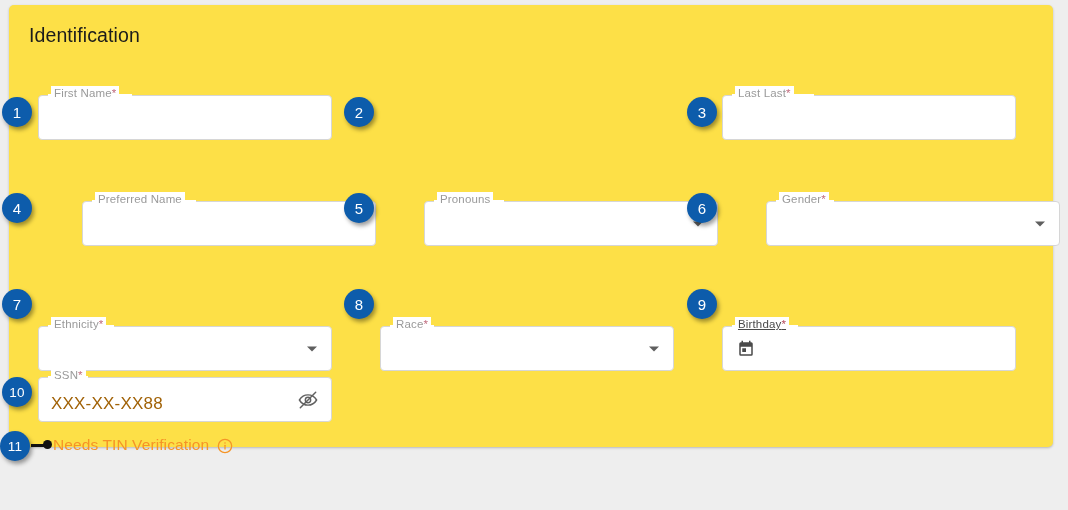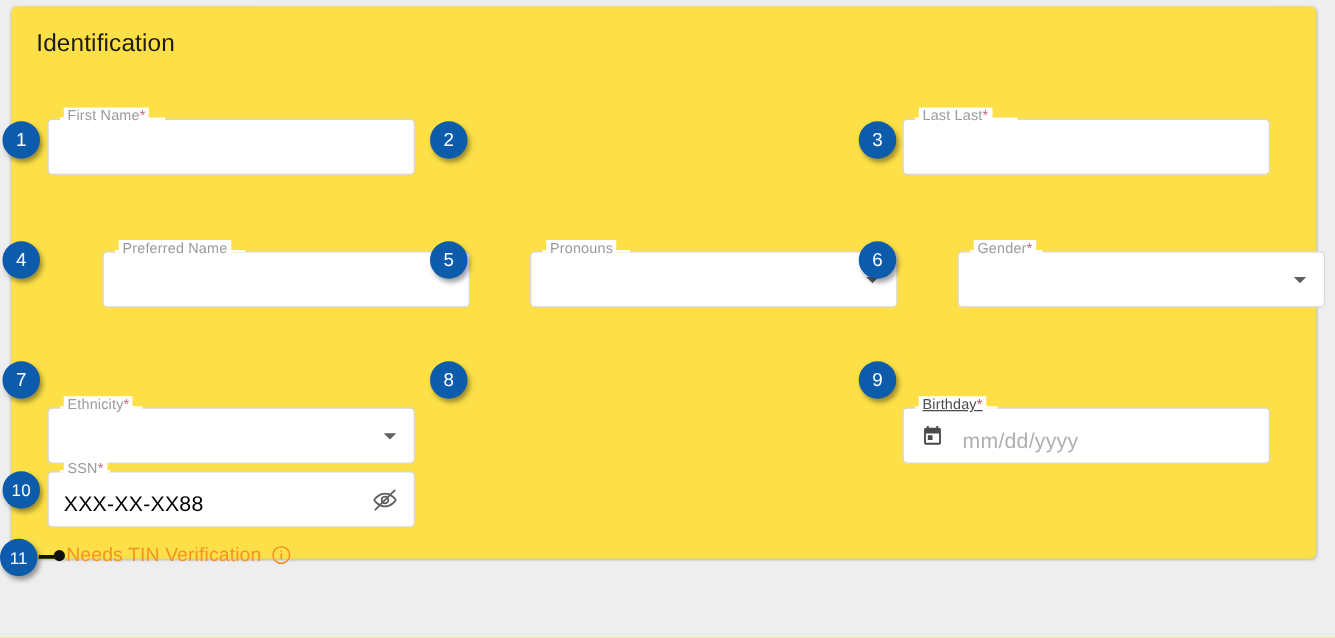--- a/index.html
+++ b/index.html
@@ -95,21 +95,21 @@
   .req { color: #c06b7e; }
   .float-label.dark .req { color: #b44a5a; }
 
   .field-value {
     position: absolute;
     left: 13px;
     top: 0;
     height: 53px;
     line-height: 53px;
     font-size: 17px;
-    color: #000000;
+    color: #a16207;
     white-space: nowrap;
     letter-spacing: 0.2px;
   }
   .field-placeholder {
     position: absolute;
     left: 48px;
     top: 0;
     height: 53px;
     line-height: 53px;
     font-size: 17px;
@@ -152,21 +152,21 @@
     cursor: pointer;
   }
   .eye-icon svg { display: block; }
 
   
   .tin-note {
     position: absolute;
     left: 53px;
     top: 436px;
     display: flex;
-    align-items: flex-start;
+    align-items: flex-end;
     gap: 8px;
   }
   .tin-text {
     font-size: 15.5px;
     color: #f59426;
     white-space: nowrap;
     letter-spacing: 0.1px;
   }
   .tin-info {
     width: 16px; height: 16px;
@@ -267,33 +267,41 @@
   <div class="field col1 row3">
     <div class="outline"></div>
     <div class="notch" style="width:66px"></div>
     <div class="float-label">
       <span>Ethnicity</span><span class="req">*</span>
     </div>
     <div class="field-value"></div>
     <div class="chev"></div>
   </div>
 
+  <div class="field col2 row3">
+    <div class="outline"></div>
+    <div class="notch" style="width:44px"></div>
+    <div class="float-label">
+      <span>Race</span><span class="req">*</span>
+    </div>
+    <div class="field-value"></div>
+    <div class="chev"></div>
+  </div>
 
   <div class="field col3 row3">
     <div class="outline"></div>
     <div class="notch" style="width:66px"></div>
     <div class="float-label dark">
       <span>Birthday</span><span class="req">*</span>
     </div>
     <div class="cal-icon">
       <svg viewBox="0 0 24 24" width="18" height="18" fill="currentColor">
         <path d="M19 3h-1V1h-2v2H8V1H6v2H5a2 2 0 0 0-2 2v14a2 2 0 0 0 2 2h14a2 2 0 0 0 2-2V5a2 2 0 0 0-2-2zm0 16H5V9h14v10zM7 11h5v5H7v-5z"></path>
       </svg>
     </div>
-    <div class="field-placeholder">mm/dd/yyyy</div>
   </div>
 
   <div class="field col1 row4">
     <div class="outline"></div>
     <div class="notch" style="width:40px"></div>
     <div class="float-label">
       <span>SSN</span><span class="req">*</span>
     </div>
     <div class="field-value">XXX-XX-XX88</div>
     <div class="eye-icon">

